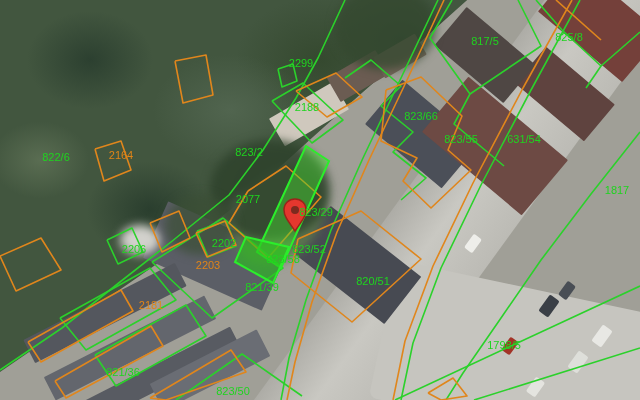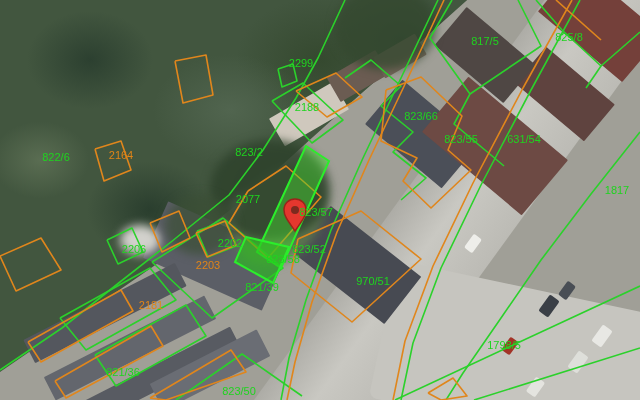--- a/index.html
+++ b/index.html
@@ -123,26 +123,26 @@
       <span class="lbl" style="left: 249px; top: 152px; color: rgb(31, 212, 31); text-align: center;">823/2</span>
       <span class="lbl" style="left: 56px; top: 157px; color: rgb(31, 212, 31);">822/6</span>
       <span class="lbl" style="left: 121px; top: 155px; color: rgb(224, 132, 24);">2164</span>
       <span class="lbl" style="left: 485px; top: 41px; color: rgb(31, 212, 31);">817/5</span>
       <span class="lbl" style="left: 569px; top: 37px; color: rgb(31, 212, 31);">825/8</span>
       <span class="lbl" style="left: 421px; top: 116px; color: rgb(31, 212, 31);">823/66</span>
       <span class="lbl" style="left: 461px; top: 139px; color: rgb(31, 212, 31);">823/55</span>
       <span class="lbl" style="left: 524px; top: 139px; color: rgb(31, 212, 31);">631/54</span>
       <span class="lbl" style="left: 617px; top: 190px; color: rgb(31, 212, 31);">1817</span>
       <span class="lbl" style="left: 248px; top: 199px; color: rgb(31, 212, 31);">2077</span>
-      <span class="lbl" style="left: 316px; top: 212px; color: rgb(31, 212, 31);">823/57</span>
+      <span class="lbl" style="left: 316px; top: 212px; color: rgb(31, 212, 31);">823/29</span>
       <span class="lbl" style="left: 309px; top: 249px; color: rgb(31, 212, 31);">823/52</span>
       <span class="lbl" style="left: 283px; top: 259px; color: rgb(31, 212, 31);">823/58</span>
       <span class="lbl" style="left: 262px; top: 277px; color: rgb(31, 212, 31); margin-top: 10px;">821/39</span>
-      <span class="lbl" style="left: 373px; top: 281px; color: rgb(31, 212, 31);">970/51</span>
+      <span class="lbl" style="left: 373px; top: 281px; color: rgb(31, 212, 31);">820/51</span>
       <span class="lbl" style="left: 134px; top: 249px; color: rgb(31, 212, 31);">2206</span>
-      <span class="lbl" style="left: 230px; top: 243px; color: rgb(31, 212, 31);">2202</span>
+      <span class="lbl" style="left: 224px; top: 243px; color: rgb(31, 212, 31);">2202</span>
       <span class="lbl" style="left: 208px; top: 265px; color: rgb(224, 132, 24);">2203</span>
       <span class="lbl" style="left: 151px; top: 305px; color: rgb(224, 132, 24);">2181</span>
       <span class="lbl" style="left: 123px; top: 372px; color: rgb(31, 212, 31); text-align: right;">821/36</span>
-      <span class="lbl" style="left: 239px; top: 391px; color: rgb(31, 212, 31);">823/50</span>
+      <span class="lbl" style="left: 233px; top: 391px; color: rgb(31, 212, 31);">823/50</span>
       <span class="lbl" style="left: 504px; top: 345px; color: rgb(31, 212, 31);">1798/5</span>
     </div>
 </div>
 
 </body></html>

